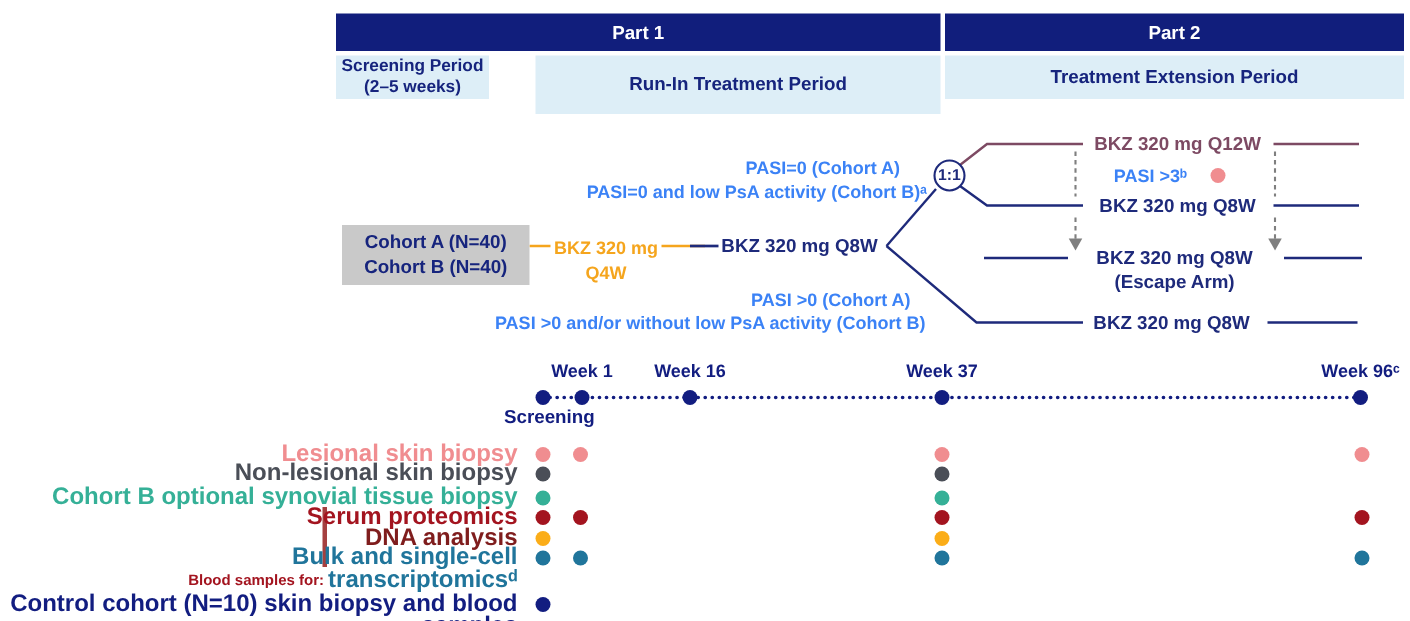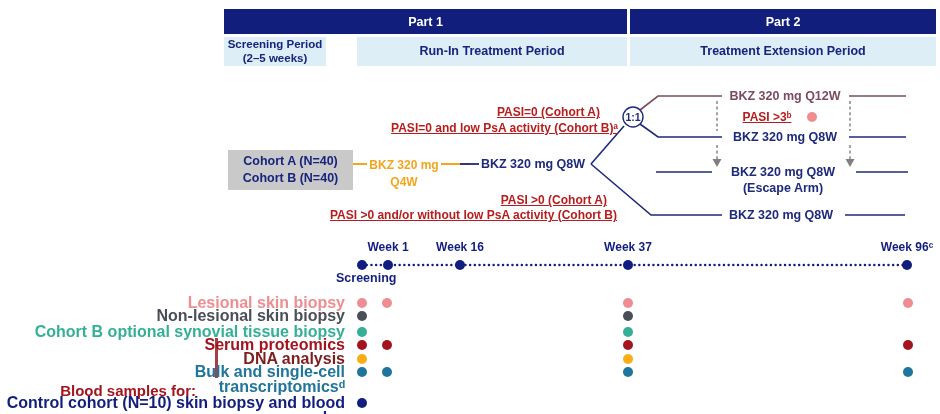--- a/index.html
+++ b/index.html
@@ -6,21 +6,21 @@
   #stage{position:relative;width:940px;height:414px;background:#fff;overflow:hidden;
          font-family:"Liberation Sans",sans-serif;font-weight:bold;}
   #stage *{box-sizing:border-box;}
   svg.layer{position:absolute;left:0;top:0;}
   .abs{position:absolute;}
   .cell{position:absolute;display:flex;align-items:center;justify-content:center;text-align:center;}
   .navy-bg{background:#111e7c;color:#ffffff;font-size:12.5px;}
   .blue-bg{background:#ddeef7;color:#16247d;font-size:11.5px;line-height:13.5px;white-space:pre-line;}
   .fc{position:absolute;white-space:nowrap;font-size:12px;}
   .navy{color:#1e2a7b;}
-  .gray{color:#b91c1c;text-decoration:underline;}
+  .gray{color:#3b82f6;}
   .maroon{color:#7d4a63;}
   .orange{color:#f5a51d;}
   .ctr{text-align:center;}
   .rt{text-align:right;}
   .whitebg{background:#fff;padding:0 2px;}
   #cohort-box{left:228px;top:150px;width:125px;height:40px;background:#c9c9c9;
     display:flex;align-items:center;justify-content:center;text-align:center;
     color:#16247d;font-size:12.5px;line-height:17px;white-space:pre-line;}
   .tl-dot{position:absolute;top:260px;width:10px;height:10px;border-radius:50%;background:#121d80;}
   .tl-label{position:absolute;top:240px;width:80px;text-align:center;color:#121d80;font-size:12px;}
@@ -62,21 +62,21 @@
 
     <circle cx="633" cy="117" r="10" fill="#ffffff" stroke="#1e2a7b" stroke-width="1.4"></circle>
 
     <path d="M362 265 H907" stroke="#121d80" stroke-width="2.4" stroke-dasharray="0.1 4.6" stroke-linecap="round" fill="none"></path>
   </svg>
 
   <div class="cell navy-bg" style="left:224px;top:9px;width:403px;height:25px;">Part 1</div>
   <div class="cell navy-bg" style="left:630px;top:9px;width:306px;height:25px;">Part 2</div>
   <div class="cell blue-bg" style="left:224px;top:37px;width:102px;height:29px;">Screening Period
 (2–5 weeks)</div>
-  <div class="cell blue-bg" style="left:357px;top:37px;width:270px;height:29px;font-size:12.5px;">Run-In Treatment Period</div>
+  <div class="cell blue-bg" style="left:357px;top:37px;width:270px;height:39px;font-size:12.5px;">Run-In Treatment Period</div>
   <div class="cell blue-bg" style="left:630px;top:37px;width:306px;height:29px;font-size:12.5px;">Treatment Extension Period</div>
 
   <div id="cohort-box" class="abs">Cohort A (N=40)
 Cohort B (N=40)</div>
 
   <div class="fc orange ctr" style="left:346px;top:157px;width:116px;line-height:17px;">
     <span class="whitebg">BKZ 320 mg</span><br>
     <span>Q4W</span>
   </div>
 
@@ -110,21 +110,21 @@
       <div class="tl-label" style="left: 348px;">Week 1</div>
       <span class="tl-dot" style="left: 455px;"></span>
       <div class="tl-label" style="left: 420px;">Week 16</div>
       <span class="tl-dot" style="left: 623px;"></span>
       <div class="tl-label" style="left: 588px;">Week 37</div>
       <span class="tl-dot" style="left: 902px;"></span>
       <div class="tl-label" style="left: 867px;">Week 96ᶜ</div>
     </div>
 
   <div id="samples-layer">
-    <div class="fc rt" style="right:744px;top:338px;color:#a3141f;font-size:15px;margin-top:44px;">Blood samples for:</div>
+    <div class="fc rt" style="right:724px;top:338px;color:#a3141f;font-size:10px;margin-top:44px;">Blood samples for:</div>
     <span id="blood-bar" class="abs"></span>
   <div class="sample-label" style="color: rgb(240, 141, 144); top: 295px;">Lesional skin biopsy</div>
       <span class="sample-dot" style="background: rgb(240, 141, 144); left: 357px; top: 298px;"></span>
       <span class="sample-dot" style="background: rgb(240, 141, 144); left: 382px; top: 298px;"></span>
       <span class="sample-dot" style="background: rgb(240, 141, 144); left: 623px; top: 298px;"></span>
       <span class="sample-dot" style="background: rgb(240, 141, 144); left: 903px; top: 298px;"></span>
       <div class="sample-label" style="color: rgb(74, 78, 87); top: 308px;">Non-lesional skin biopsy</div>
       <span class="sample-dot" style="background: rgb(74, 78, 87); left: 357px; top: 311px;"></span>
       <span class="sample-dot" style="background: rgb(74, 78, 87); left: 623px; top: 311px;"></span>
       <div class="sample-label" style="color: rgb(53, 176, 151); top: 324px;">Cohort B optional synovial tissue biopsy</div>

